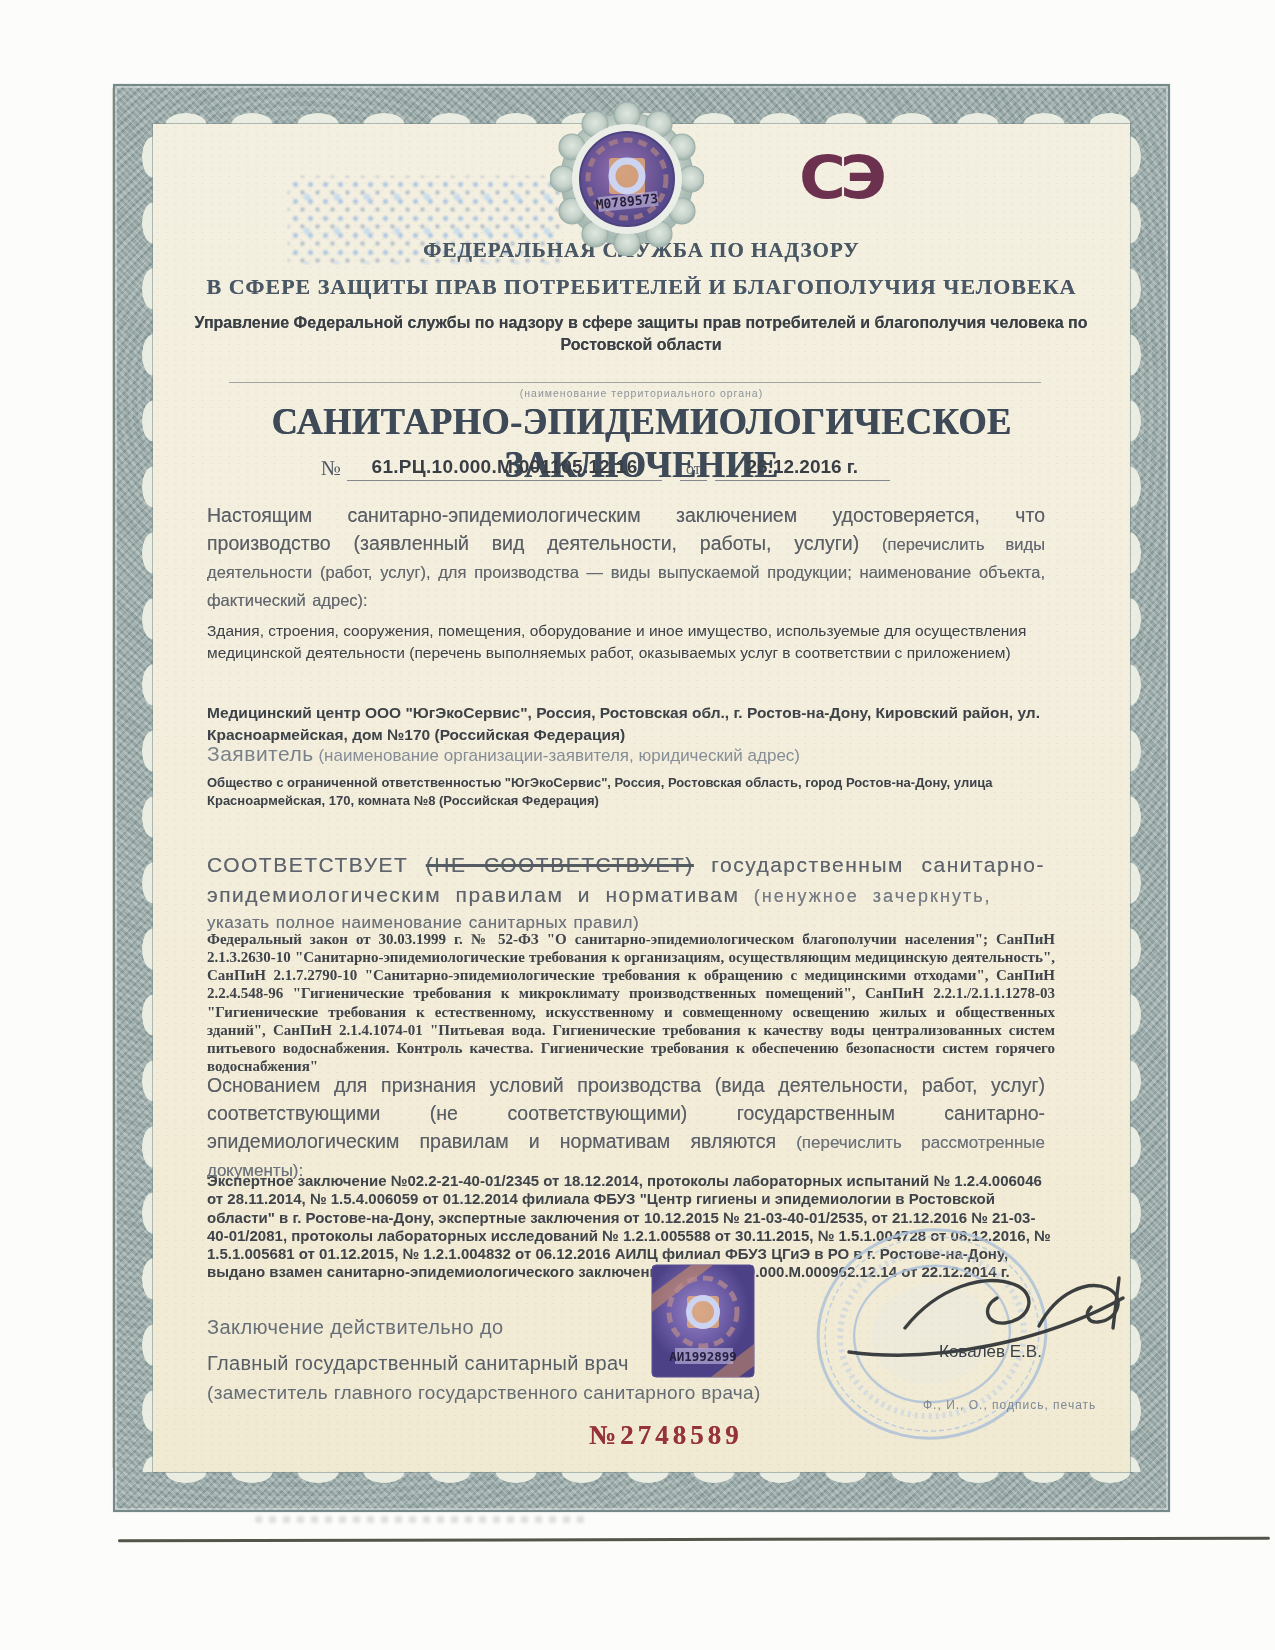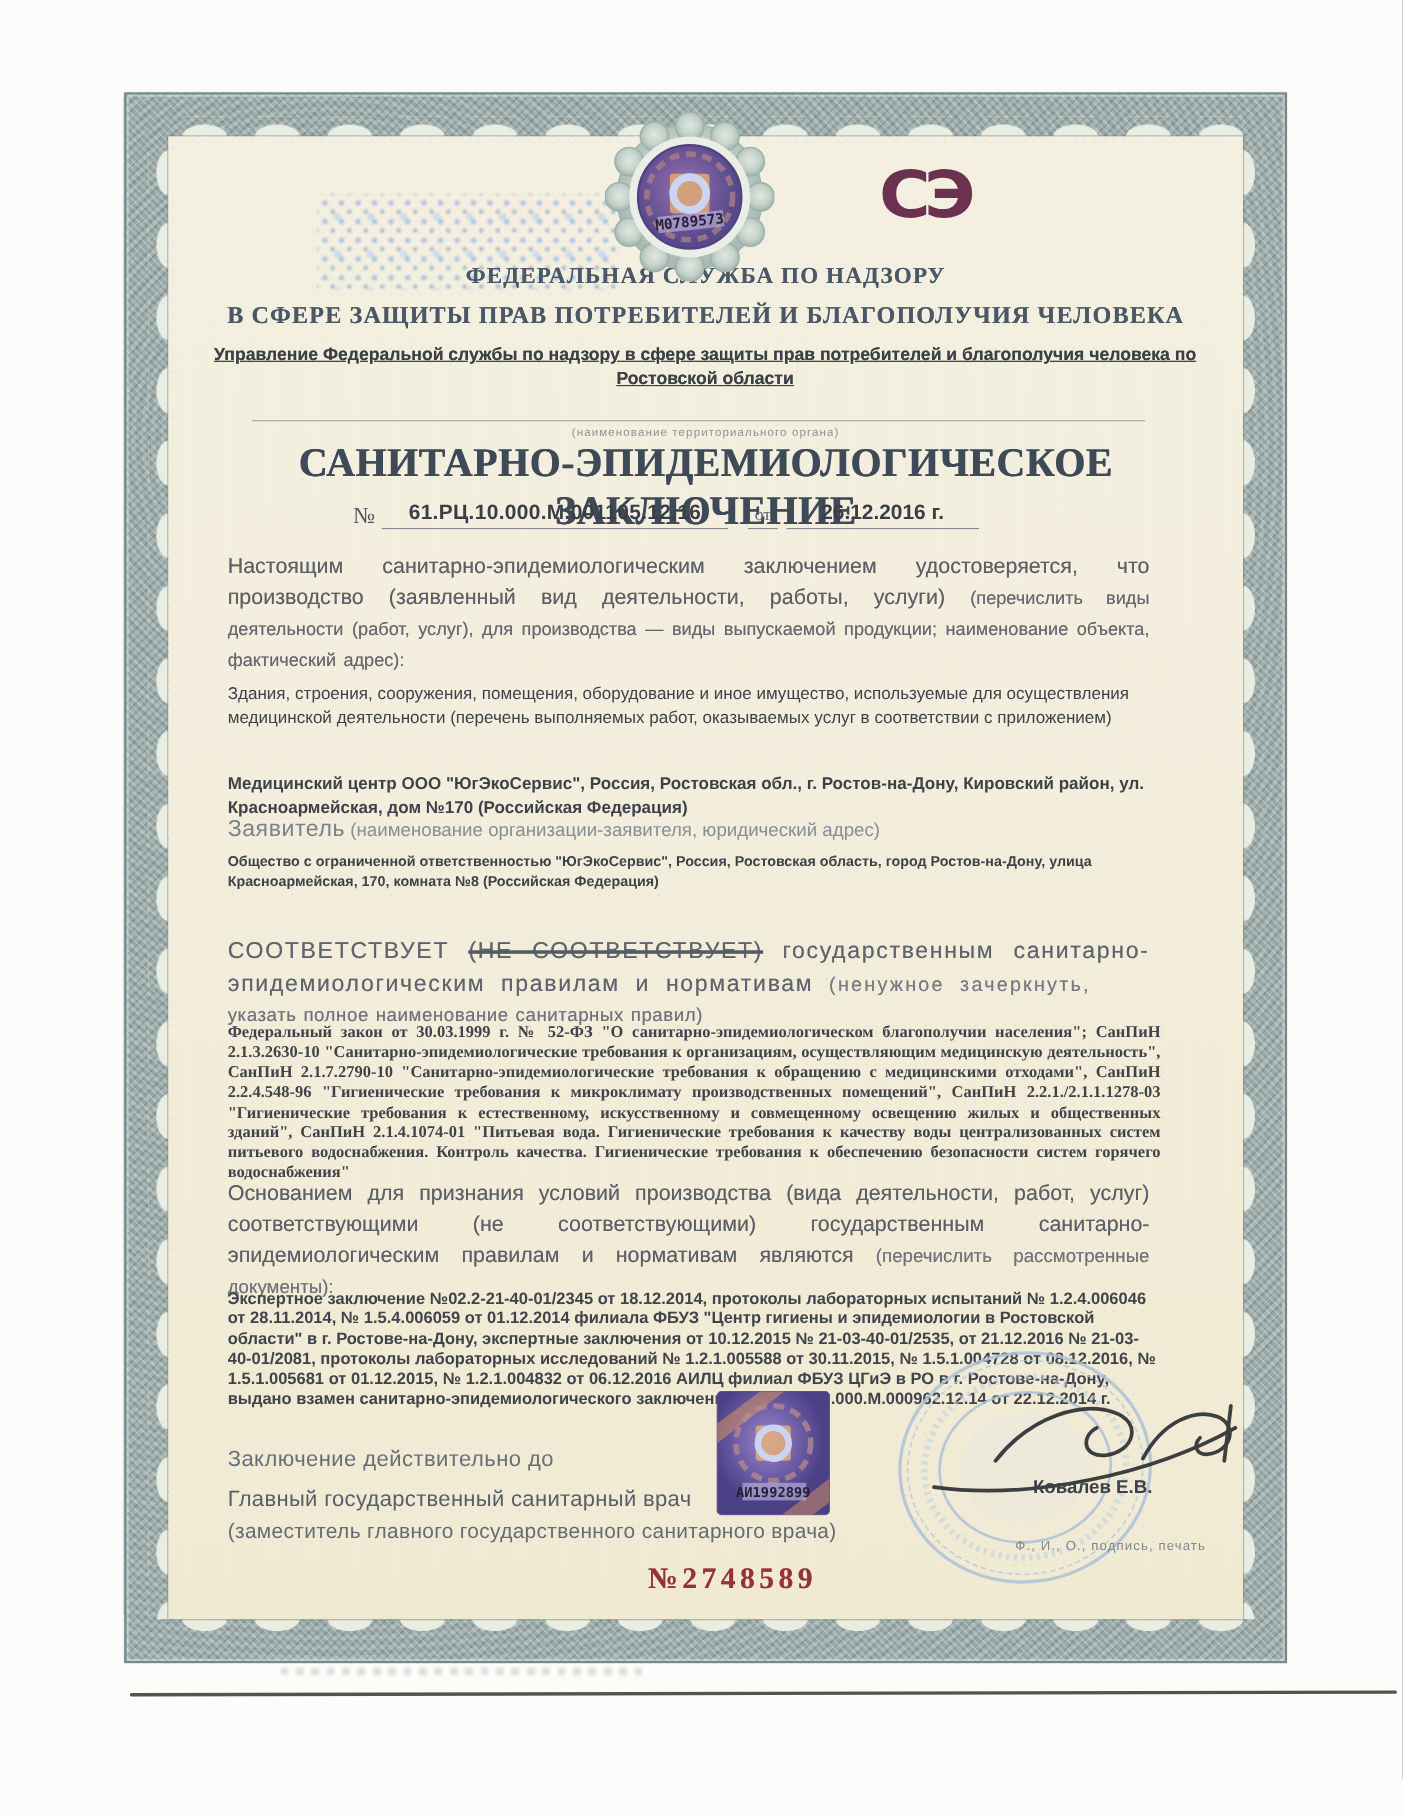--- a/index.html
+++ b/index.html
@@ -54,21 +54,21 @@
       radial-gradient(circle,rgba(190,215,240,.9) 3px,transparent 4px);
     background-size:15px 17px,15px 17px,30px 34px;
     background-position:0 0,7px 8px,4px 4px;
     filter:blur(.8px);opacity:.85;
   }
 
   
   .h-serif{font-family:"Liberation Serif",serif;font-weight:700;color:#4a5866;text-align:center;width:100%;letter-spacing:1px;text-shadow:0 0 .6px rgba(74,88,102,.8);}
   .hdr1{top:114px;font-size:21px;}
   .hdr2{top:150px;font-size:22px;}
-  .dept{top:188px;left:28px;width:920px;font-size:16px;font-weight:700;color:#3b4046;text-align:center;line-height:1.35;text-shadow:0 0 .4px rgba(59,64,70,.7);text-decoration:underline;}
+  .dept{top:188px;left:28px;width:920px;font-size:16px;font-weight:700;color:#3b4046;text-align:center;line-height:1.35;text-shadow:0 0 .4px rgba(59,64,70,.7);}
   .hr-line{top:258px;left:76px;width:812px;height:1px;background:#8b9196;opacity:.8;}
   .org-caption{top:263px;width:100%;text-align:center;font-size:10.5px;color:#8d949a;filter:blur(.4px);letter-spacing:1px;}
   .doc-title{
     top:276px;width:100%;text-align:center;
     font-family:"Liberation Serif",serif;font-weight:700;font-size:37px;color:#3e4a57;
     letter-spacing:.5px;transform:scaleX(.98);text-shadow:.6px 0 0 #3e4a57;
   }
   .num-row{top:332px;left:0;width:100%;display:flex;align-items:flex-end;padding-left:168px;box-sizing:border-box;}
   .num-label{font-family:"Liberation Serif",serif;font-size:21px;color:#4e5761;margin-right:6px;}
   .num-value{width:315px;text-align:center;font-size:19px;font-weight:700;color:#393e45;border-bottom:1px solid #84898e;padding-bottom:2px;letter-spacing:.3px;}
@@ -93,21 +93,21 @@
 
   .regs{top:806px;width:848px;font-size:15px;font-weight:600;line-height:1.21;color:#3f434a;font-family:Liberation Serif, serif;}
   .basis{top:948px;font-size:19.5px;line-height:1.43;color:#5b6068;word-spacing:3px;text-shadow:0 0 .4px rgba(91,96,104,.6);}
   .basis .paren{font-size:17px;color:#6d737c;}
   .docs{top:1048px;width:848px;font-size:15px;font-weight:600;line-height:1.22;color:#3f434a;text-align:left;}
 
   
   .valid-until{top:1192px;left:54px;font-size:20px;color:#666f79;letter-spacing:.4px;}
   .chief1{top:1228px;left:54px;font-size:20px;color:#565e67;letter-spacing:.3px;}
   .chief2{top:1258px;left:54px;font-size:19px;color:#646c75;letter-spacing:.3px;}
-  .signer-name{top:1218px;left:786px;font-size:17px;font-weight:700;color:#3c4148;}
+  .signer-name{top:1218px;left:786px;font-size:17px;font-weight:400;color:#3c4148;}
   .signer-caption{top:1246px;left:770px;font-size:12px;color:#7e8894;letter-spacing:1px;margin-top:28px;}
   .form-serial{
     top:1296px;left:436px;font-family:"Liberation Serif",serif;font-size:27px;font-weight:700;
     color:#96333a;letter-spacing:4px;text-shadow:0 0 .5px rgba(150,51,58,.7);
   }
 
   .holo-top{position:absolute;left:437px;top:18px;width:154px;height:154px;}
   .holo-bottom{left:498px;top:1140px;width:104px;height:114px;}
   .stamp{left:648px;top:1084px;width:262px;height:252px;opacity:.85;}
   .signature{left:690px;top:1146px;width:295px;height:95px;}

